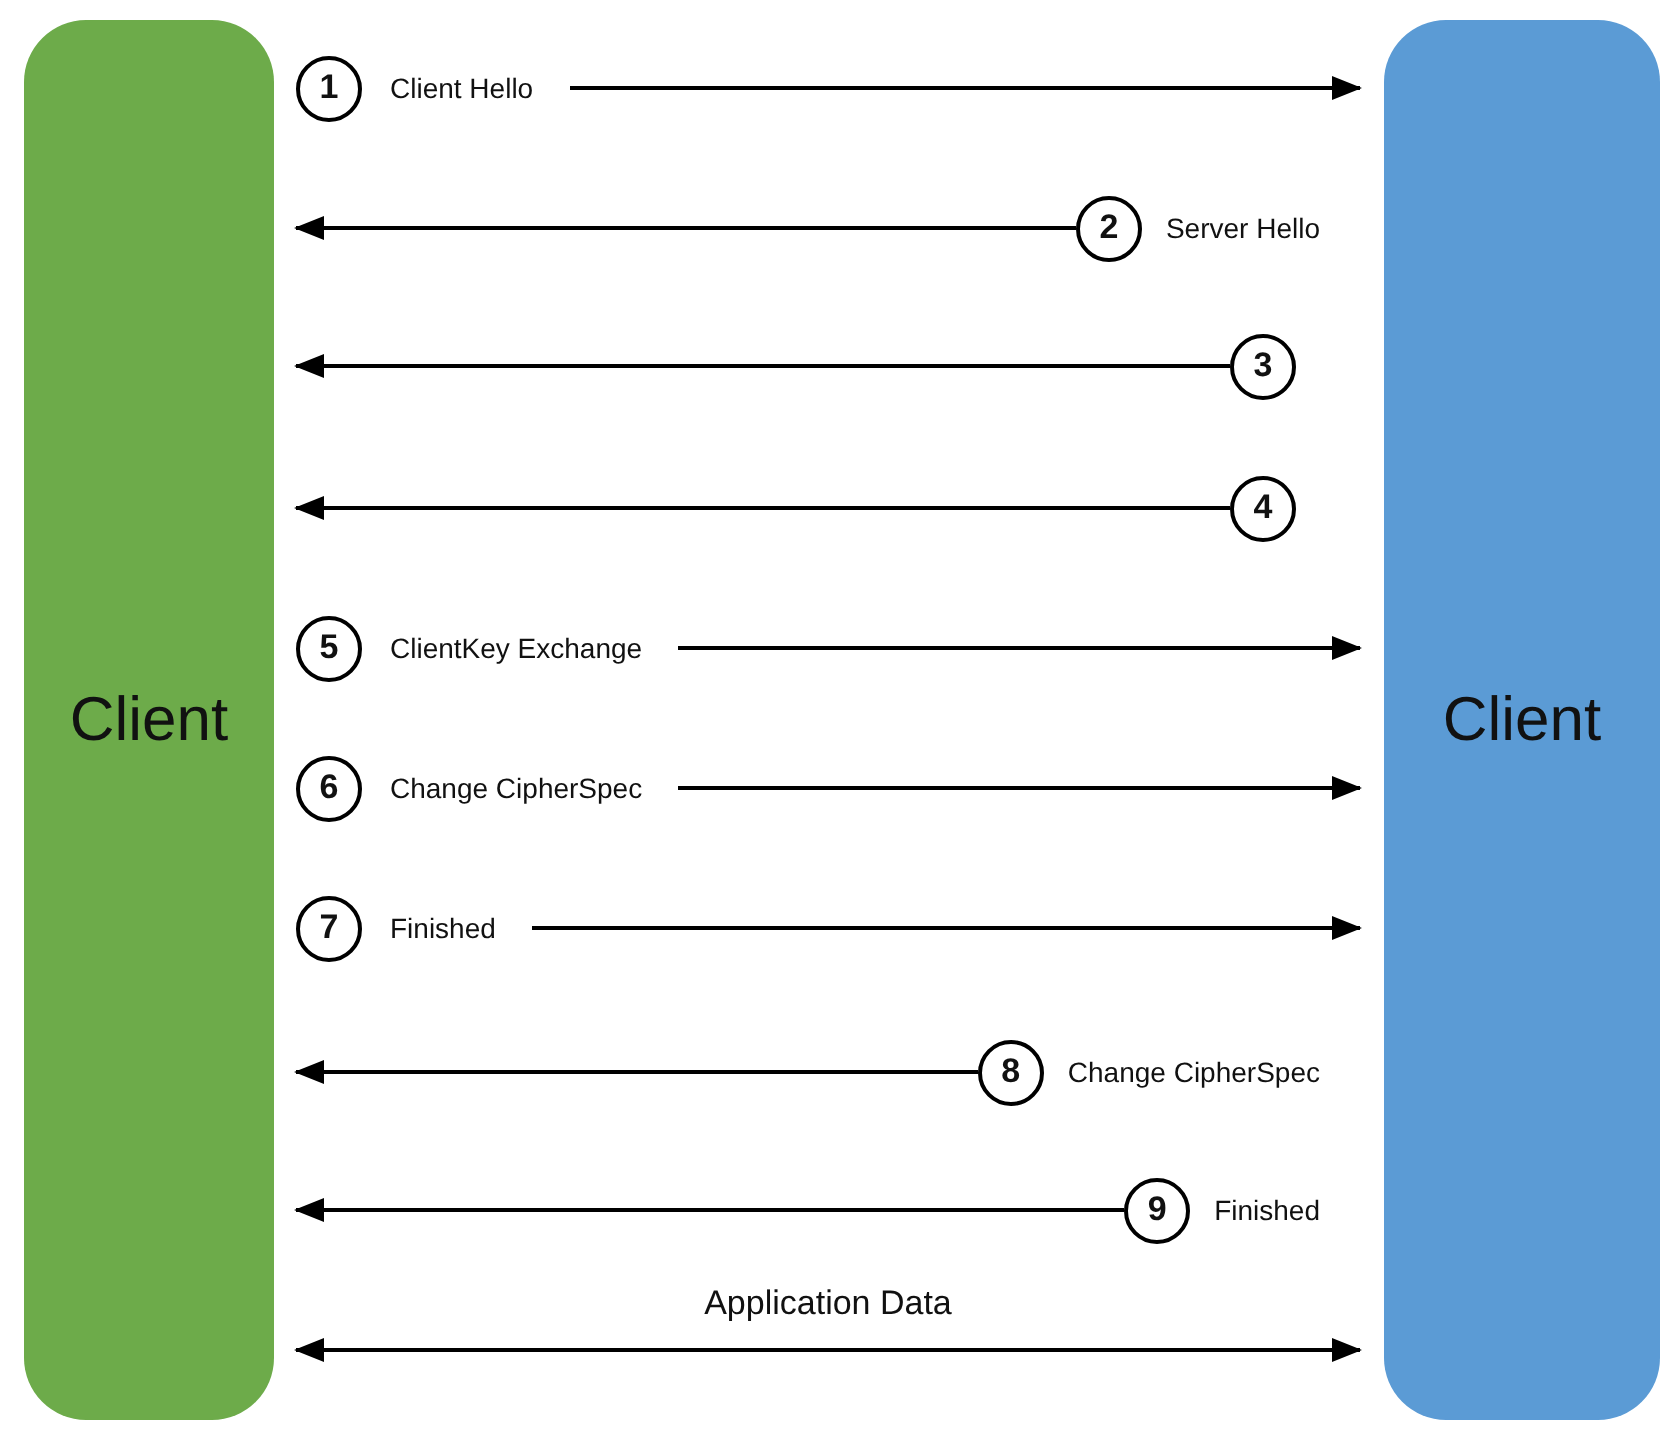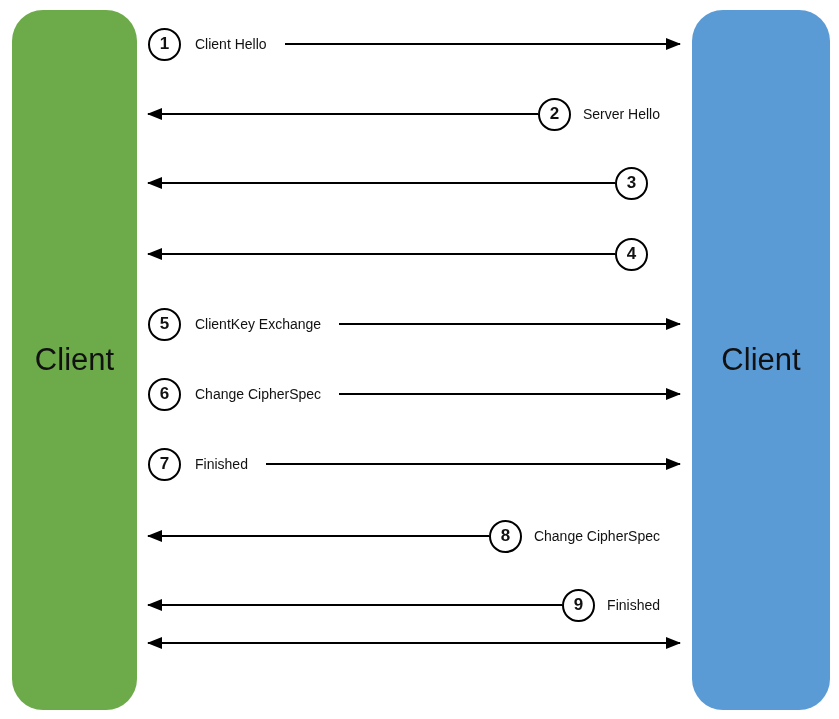--- a/index.html
+++ b/index.html
@@ -131,19 +131,20 @@
       <div class="msg-row dir-left" style="top: 587px;">
         <span class="arrow">
           <span class="head head-left"></span>
         </span>
         <span class="num-circle">
           <span>9</span>
         </span>
         <span class="msg-label">Finished</span>
       </div>
       <div class="msg-row dir-both" style="top: 642px;">
+        <div class="both-label">Application Data</div>
         <div class="arrow">
           <span class="head head-left"></span>
           <span class="head head-right"></span>
         </div>
       </div>
     </div>
 </div>
 
 </body></html>

